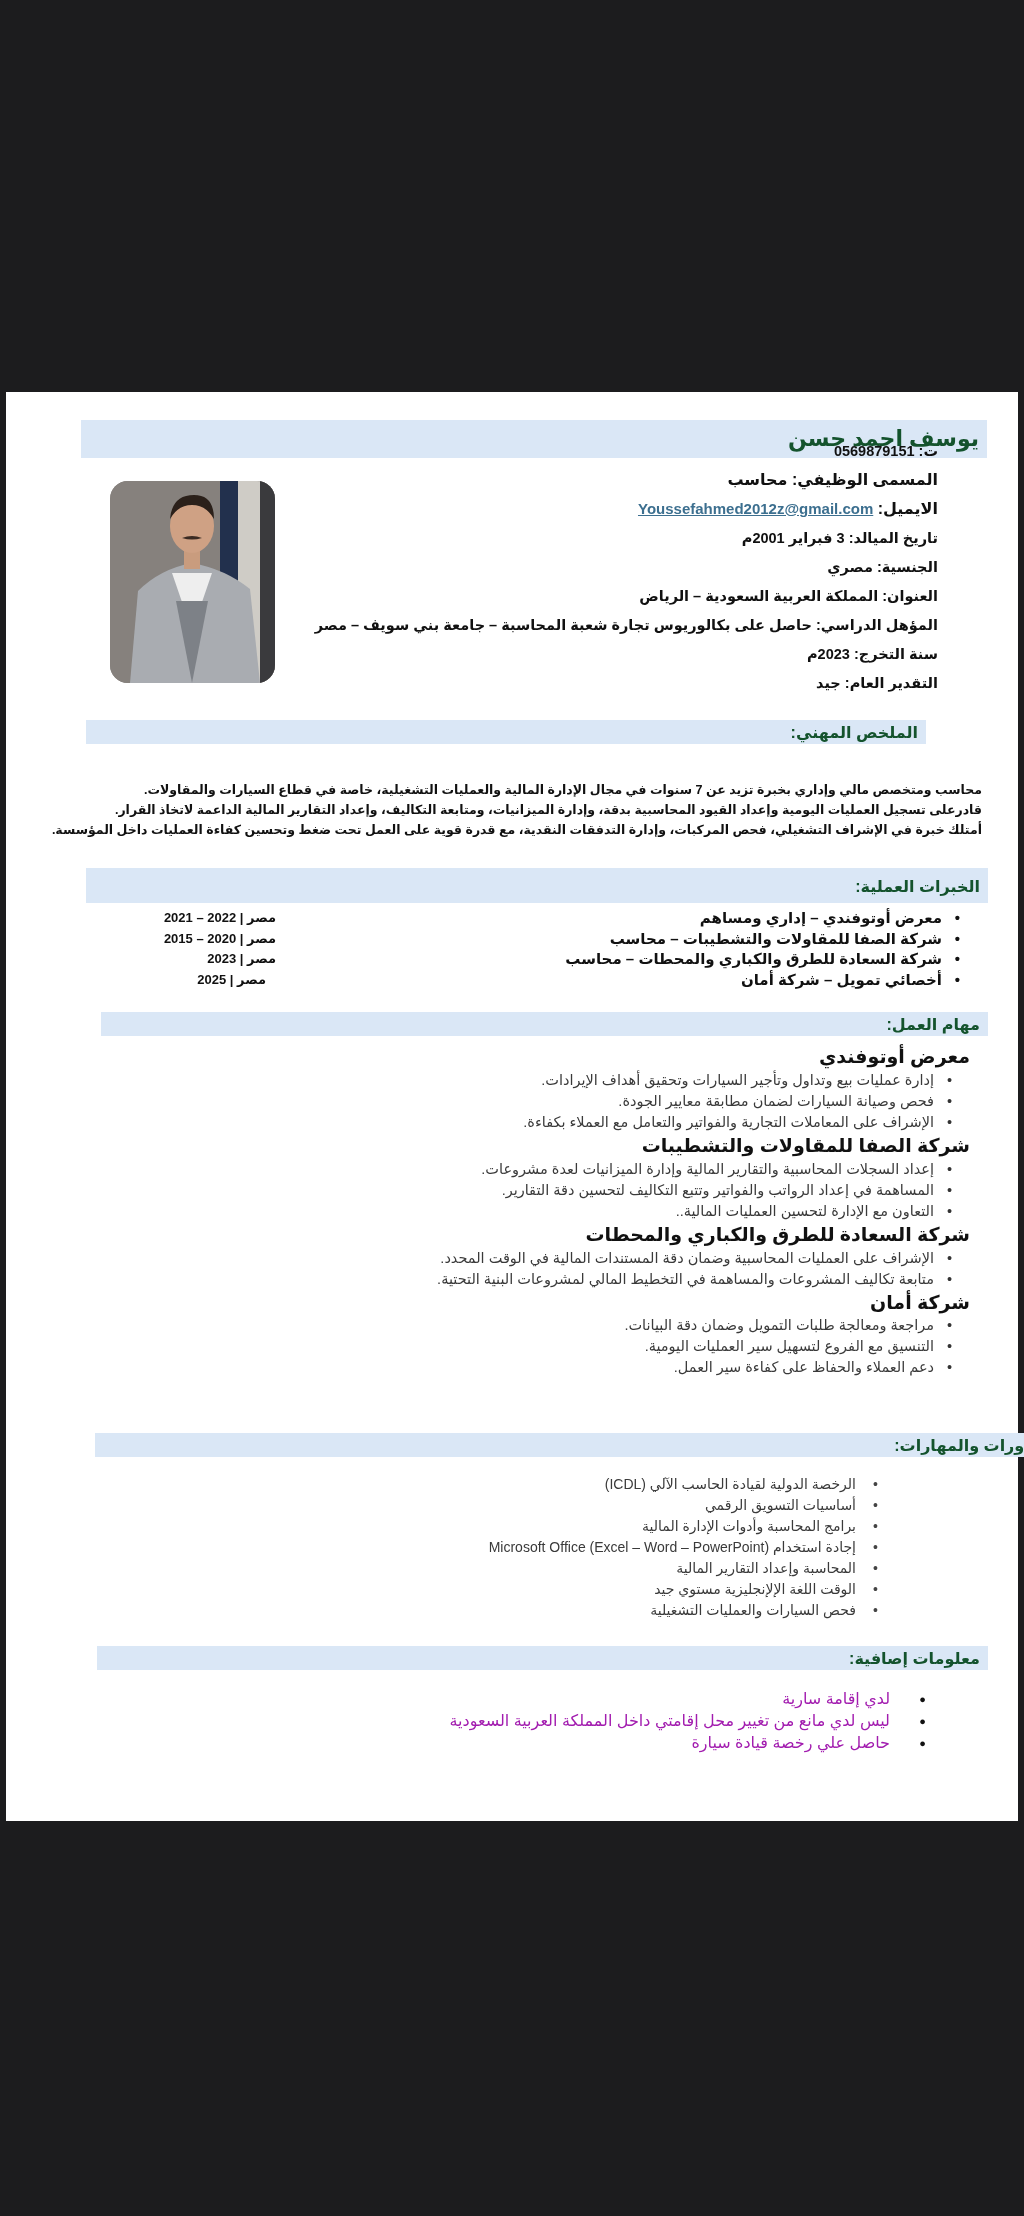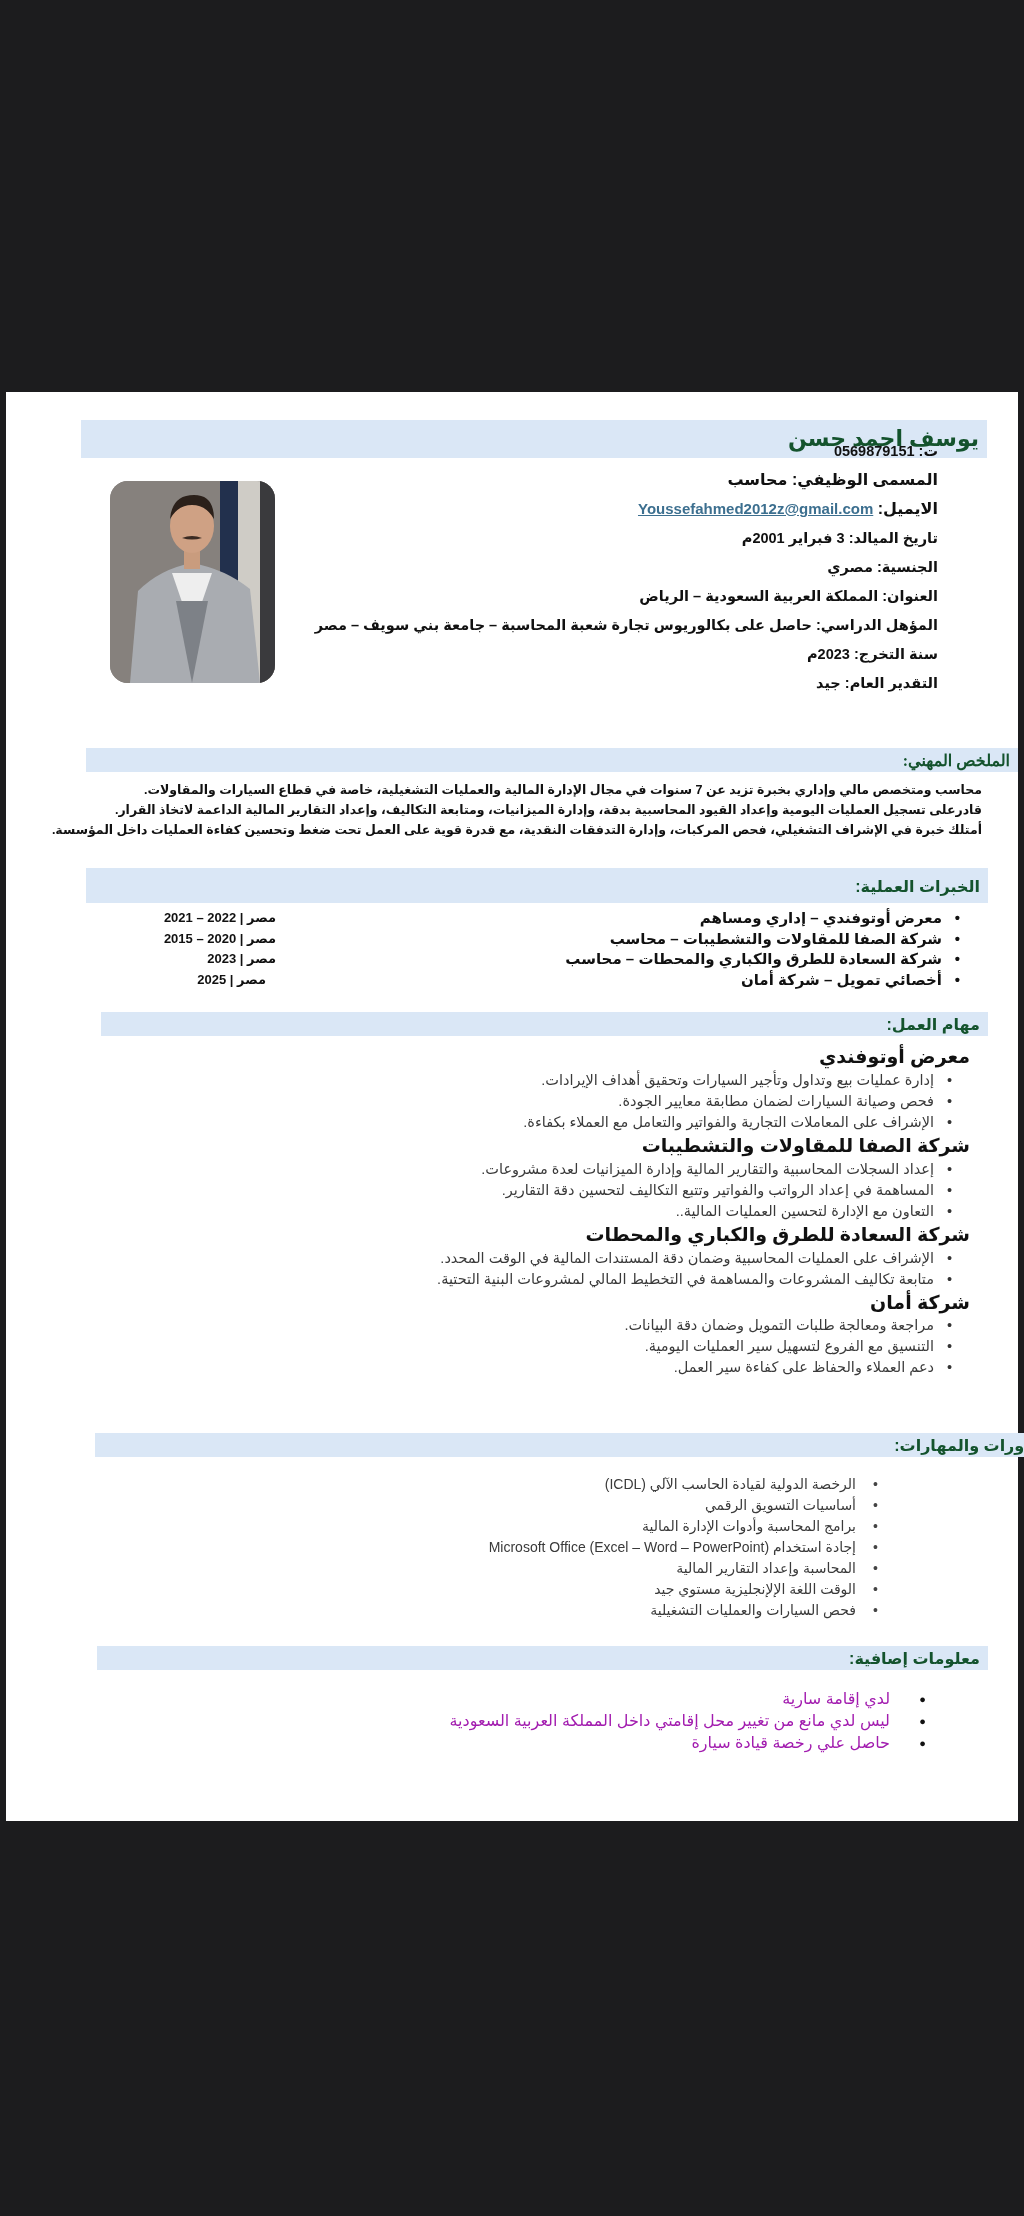--- a/index.html
+++ b/index.html
@@ -132,21 +132,21 @@
     <div class="info-line">
       <span>سنة التخرج:</span>
       <span>2023م</span>
     </div>
     <div class="info-line">
       <span>التقدير العام:</span>
       <span>جيد</span>
     </div>
   </div>
 
-  <div class="band" style="left:80px; width:932px; top:356px; height:24px;font-family:Liberation Serif, serif;">
+  <div class="band" style="left:80px; width:840px; top:328px; height:24px;">
     <span class="band-title">الملخص المهني:</span>
   </div>
   <div class="summary">
     <p>محاسب ومتخصص مالي وإداري بخبرة تزيد عن 7 سنوات في مجال الإدارة المالية والعمليات التشغيلية، خاصة في قطاع السيارات والمقاولات.</p>
     <p>قادرعلى تسجيل العمليات اليومية وإعداد القيود المحاسبية بدقة، وإدارة الميزانيات، ومتابعة التكاليف، وإعداد التقارير المالية الداعمة لاتخاذ القرار.</p>
     <p>أمتلك خبرة في الإشراف التشغيلي، فحص المركبات، وإدارة التدفقات النقدية، مع قدرة قوية على العمل تحت ضغط وتحسين كفاءة العمليات داخل المؤسسة.</p>
   </div>
 
   <div class="band" style="left:80px; width:902px; top:476px; height:35px;">
     <span class="band-title">الخبرات العملية:</span>

